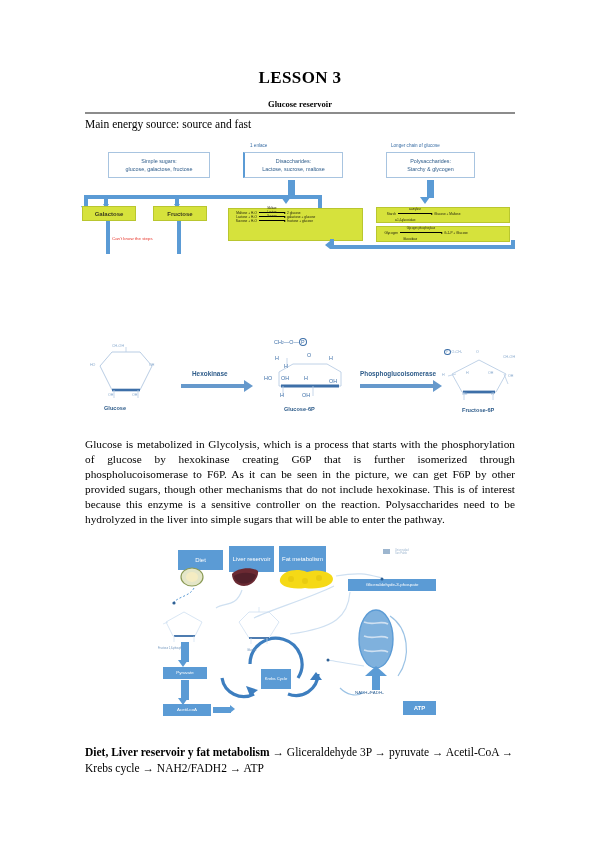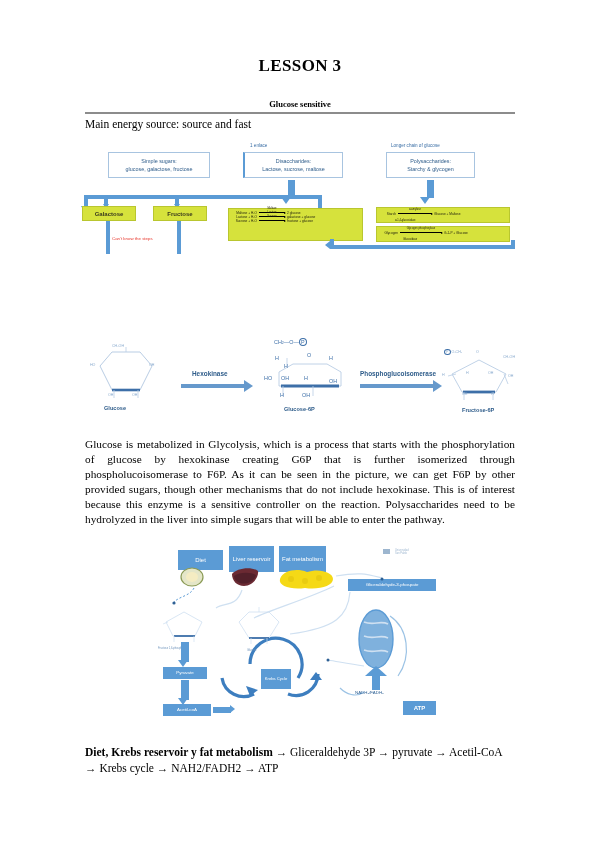--- a/index.html
+++ b/index.html
@@ -4,21 +4,21 @@
 <style>
   html, body { margin:0; padding:0; background:#ffffff; }
   body {
     width:599px; height:848px; position:relative; overflow:hidden;
     font-family:"Liberation Serif", serif; color:#000;
   }
   .page { position:absolute; inset:0; background:#fff; }
 
   
   .title {
-    position:absolute; left:85px; top:56px; width:430px;
+    position:absolute; left:85px; top:68px; width:430px;
     text-align:center; font-weight:bold; font-size:17px; letter-spacing:.4px;
   }
   .subtitle {
     position:absolute; left:85px; top:99px; width:430px;
     text-align:center; font-weight:bold; font-size:8.5px;
   }
   .hrule {
     position:absolute; left:85px; top:112px; width:430px; height:2px;
     background:#8c8c8c;
   }
@@ -136,21 +136,21 @@
     position:absolute; left:85px; top:437px; width:430px;
     font-size:11.3px; line-height:1.33; text-align:justify;
   }
 </style>
 </head>
 <body>
 
 <div class="page">
 
   <div class="title">LESSON 3</div>
-  <div class="subtitle">Glucose sensitive</div>
+  <div class="subtitle">Glucose reservoir</div>
   <div class="hrule"></div>
   <div class="lead">Main energy source: source and fast</div>
 
   <div class="diagram dg1">
 
     <div class="cap" style="left:165px; top:3px;">1 enlace</div>
     <div class="cap" style="left:306px; top:3px;">Longer chain of glucose</div>
 
     <div class="blbox" style="left:23px; top:12px; width:102px; height:26px;">
       <div>Simple sugars:</div>
@@ -408,16 +408,16 @@
     <div class="bar" style="left:222px; top:126px; width:8px; height:18px;"></div>
     <svg style="position:absolute; left:215px; top:120px;" width="22" height="10">
       <polygon points="11,0 22,10 0,10" fill="#5b9bd5"></polygon>
     </svg>
     <div class="lbl3" style="left:205px; top:144px;">NADH₂/FADH₂</div>
 
     <div class="b3" style="left:253px; top:155px; width:33px; height:14px; font-weight:bold;">ATP</div>
   </div>
 
   <div class="footer">
-    <b>Diet, Krebs reservoir y fat metabolism</b><span> → Gliceraldehyde 3P → pyruvate → Acetil-CoA → Krebs cycle → NAH2/FADH2 → ATP</span>
+    <b>Diet, Liver reservoir y fat metabolism</b><span> → Gliceraldehyde 3P → pyruvate → Acetil-CoA → Krebs cycle → NAH2/FADH2 → ATP</span>
   </div>
 
 </div>
 
 </body></html>

